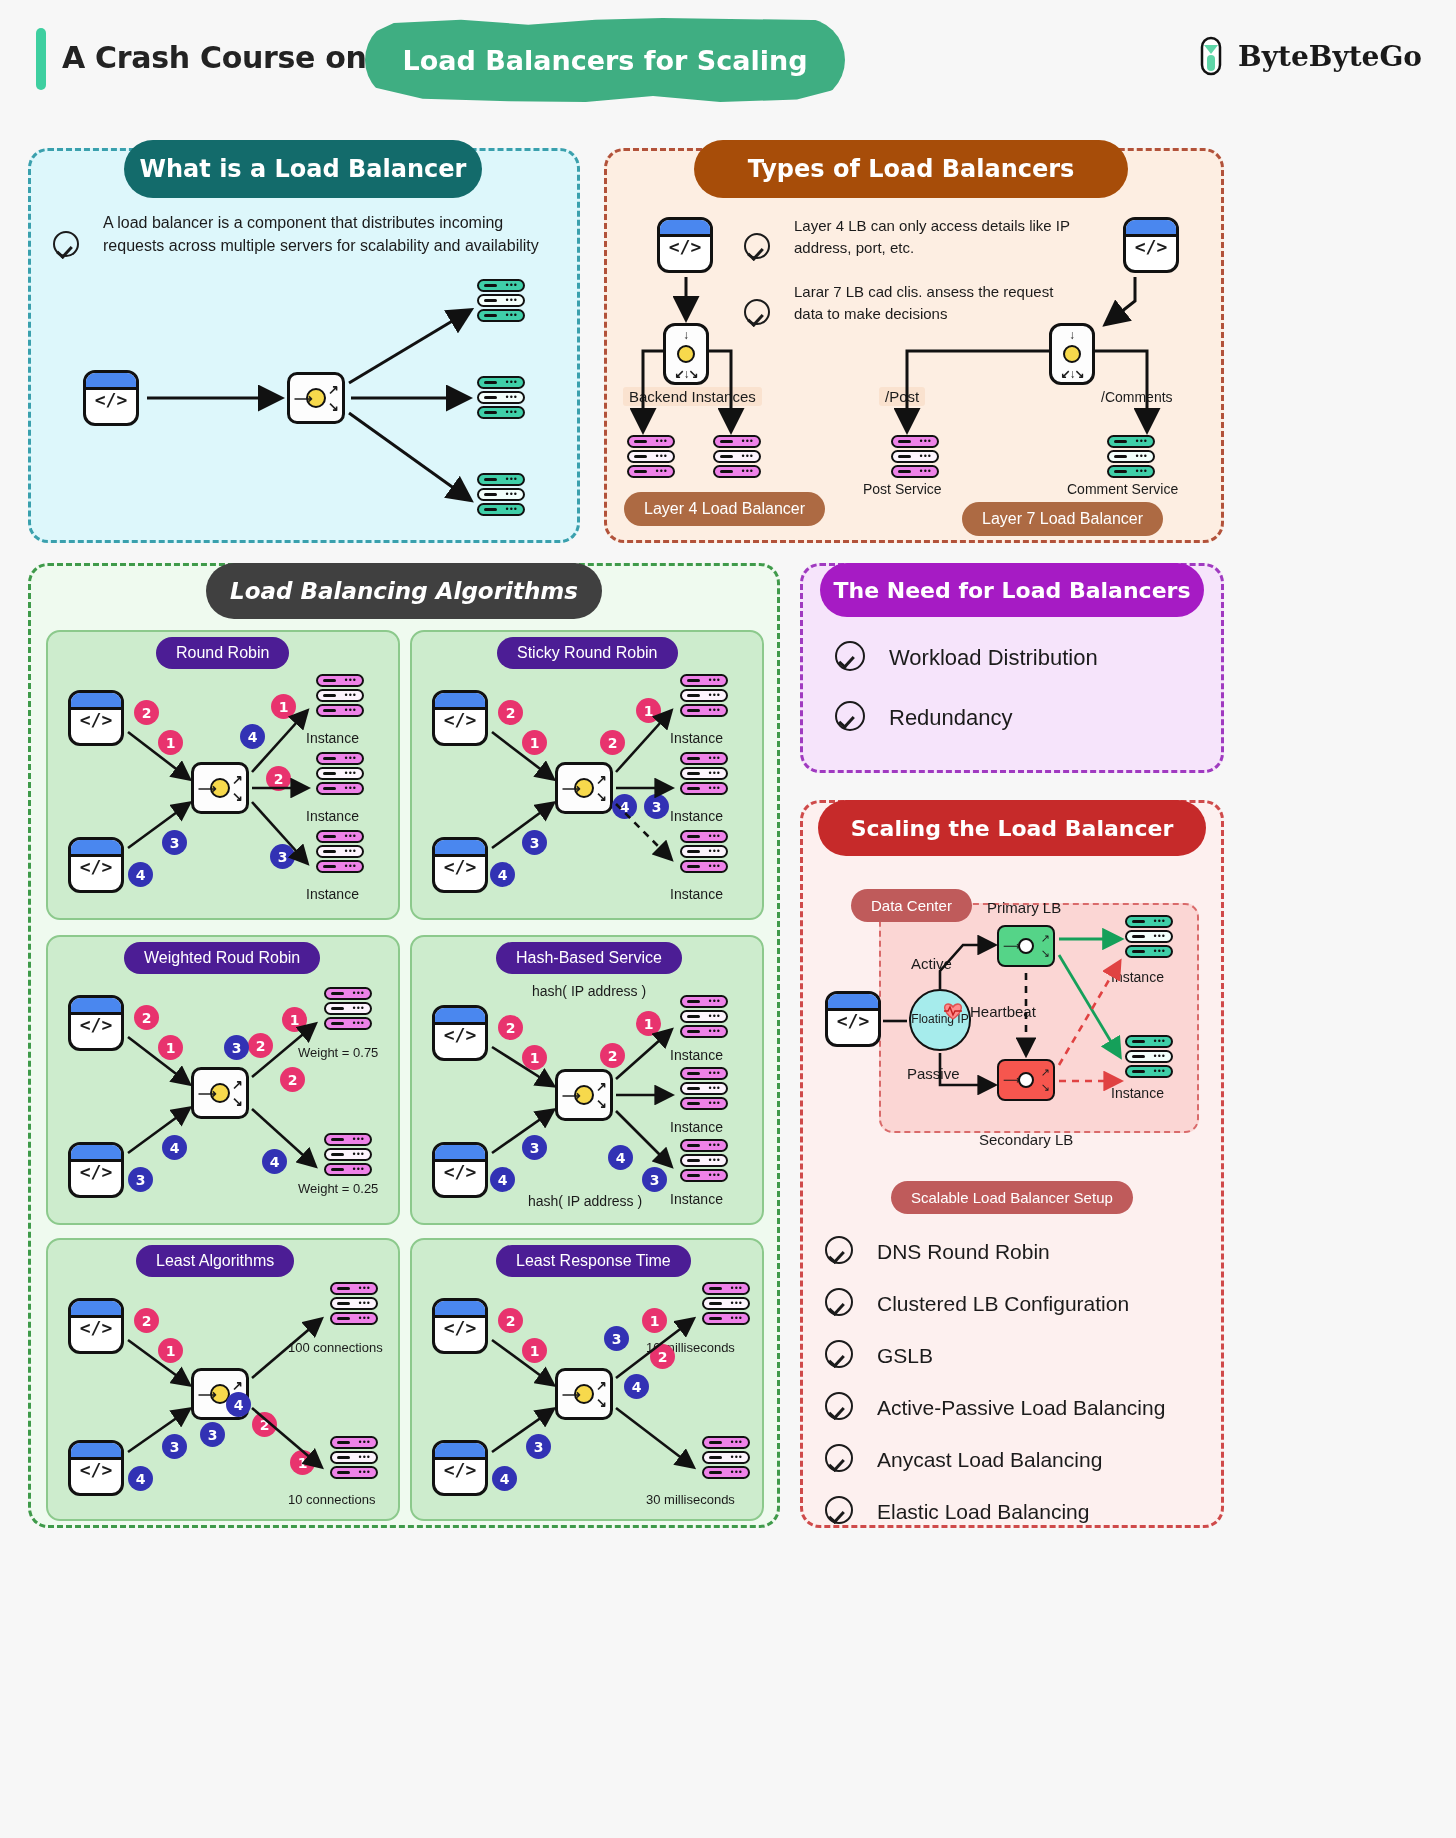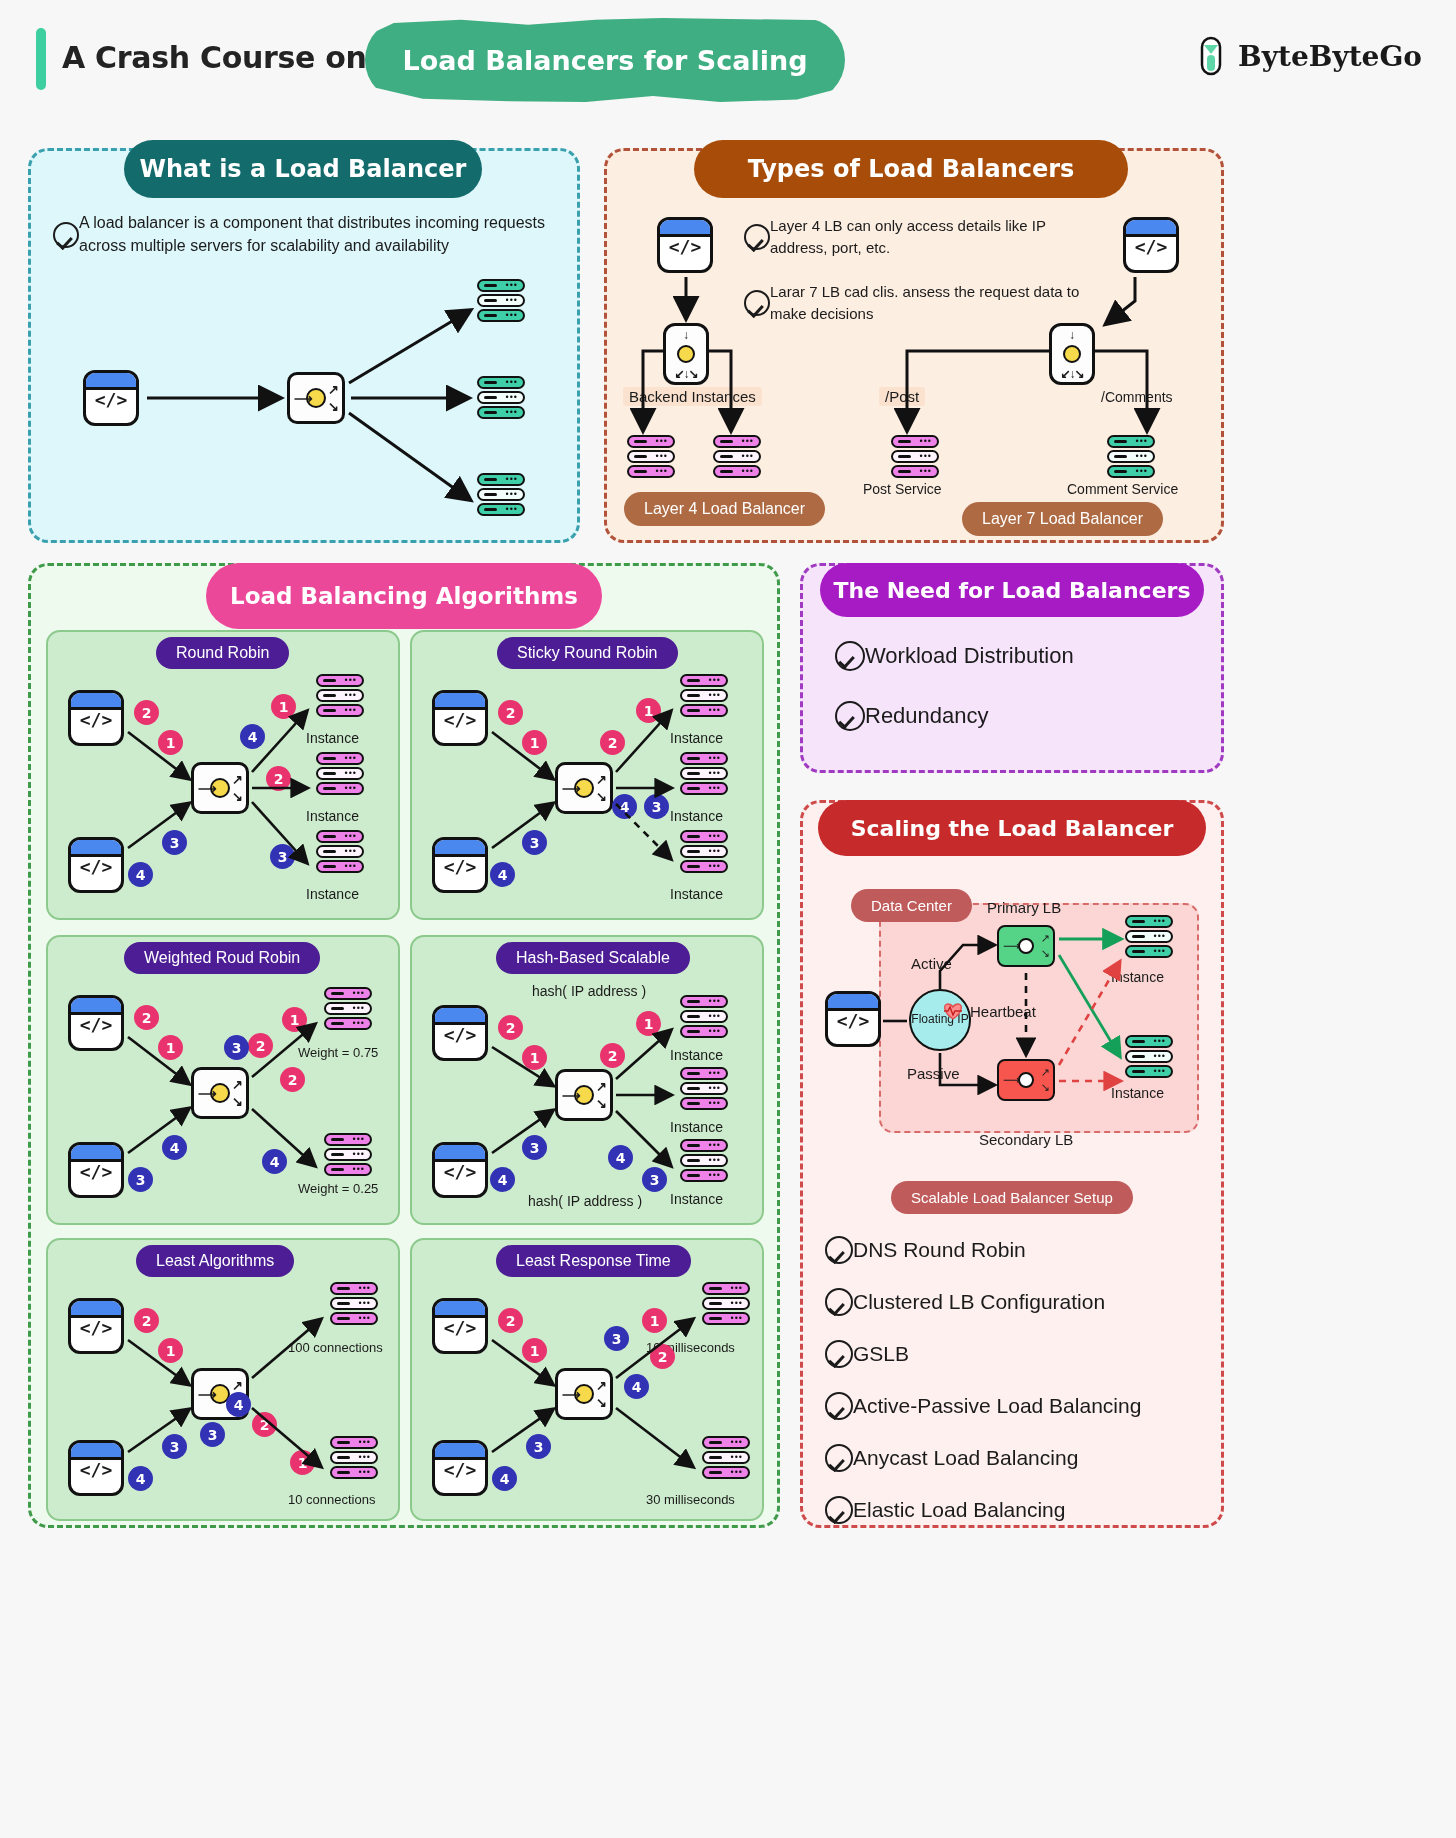--- a/index.html
+++ b/index.html
@@ -26,21 +26,21 @@
   .hdr-logo { position:absolute; right:34px; top:36px; display:flex; align-items:center; gap:10px; }
   .hdr-logo-txt { font-size:28px; font-weight:bold; color:#1a1a1a; font-family:"DejaVu Serif", serif; }
 
   
   .panel { position:absolute; border-radius:20px; border:3px dashed; }
   .panel-title {
     position:absolute; display:flex; align-items:center; justify-content:center;
     color:#fff; font-weight:bold; border-radius:40px; white-space:nowrap;
     font-family:"DejaVu Sans", sans-serif;
   }
-  .chk-row { display:flex; align-items:center; gap:0; }
+  .chk-row { display:flex; align-items:flex-end; gap:24px; }
   .chk {
     flex:0 0 auto; width:26px; height:26px; border-radius:50%;
     border:2.5px solid #1b1b1b; position:relative; margin-top:1px;
   }
   .chk::after {
     content:""; position:absolute; left:5px; top:10px; width:6px; height:12px;
     border-right:3px solid #1b1b1b; border-bottom:3px solid #1b1b1b;
     transform:rotate(42deg);
   }
 
@@ -286,21 +286,21 @@
       <path d="M488,200 L540,200 L540,278"></path>
     </g>
   </svg>
 </div>
 <div class="panel-title" style="left:694px; top:140px; width:434px; height:58px; background:#a74d09; font-size:24px;">Types of Load Balancers</div>
 <div class="pill-badge" style="left:624px; top:492px; background:#ad6a43;">Layer 4 Load Balancer</div>
 <div class="pill-badge" style="left:962px; top:502px; background:#ad6a43;">Layer 7 Load Balancer</div>
 
 <div class="panel" style="left:28px; top:563px; width:752px; height:965px; background:#effaef; border-color:#3f9a4a;">
 </div>
-<div class="panel-title" style="left:206px; top:563px; width:396px; height:66px; background:#ec4899; font-size:23px;">Load Balancing Algorithms</div>
+<div class="panel-title" style="left:206px; top:563px; width:396px; height:56px; background:#404040; font-size:23px;font-style:italic;">Load Balancing Algorithms</div>
 
 <div class="algo-box" style="left:46px; top:630px; width:354px; height:290px;">
   <div class="ic-client" style="position:absolute; left:20px; top:58px;">
       <div class="top"></div>
       <div class="code">&lt;/&gt;</div>
     </div>
   <div class="ic-client" style="position:absolute; left:20px; top:205px;">
       <div class="top"></div>
       <div class="code">&lt;/&gt;</div>
     </div>
@@ -600,21 +600,21 @@
   <svg class="ov" width="354" height="290">
     <g stroke="#111" stroke-width="2.6" fill="none" marker-end="url(#a3)">
       <line x1="80" y1="110" x2="140" y2="148"></line>
         <line x1="80" y1="216" x2="140" y2="174"></line>
       <line x1="204" y1="142" x2="258" y2="94"></line>
         <line x1="204" y1="158" x2="258" y2="158"></line>
       <line x1="204" y1="174" x2="258" y2="228"></line>
     </g>
   </svg>
 </div>
-<div class="algo-pill" style="left:496px; top:942px;">Hash-Based Scalable</div>
+<div class="algo-pill" style="left:496px; top:942px;">Hash-Based Service</div>
 
 <div class="algo-box" style="left:46px; top:1238px; width:354px; height:283px;">
   <div class="ic-client" style="position:absolute; left:20px; top:58px;">
       <div class="top"></div>
       <div class="code">&lt;/&gt;</div>
     </div>
   <div class="ic-client" style="position:absolute; left:20px; top:200px;">
       <div class="top"></div>
       <div class="code">&lt;/&gt;</div>
     </div>

